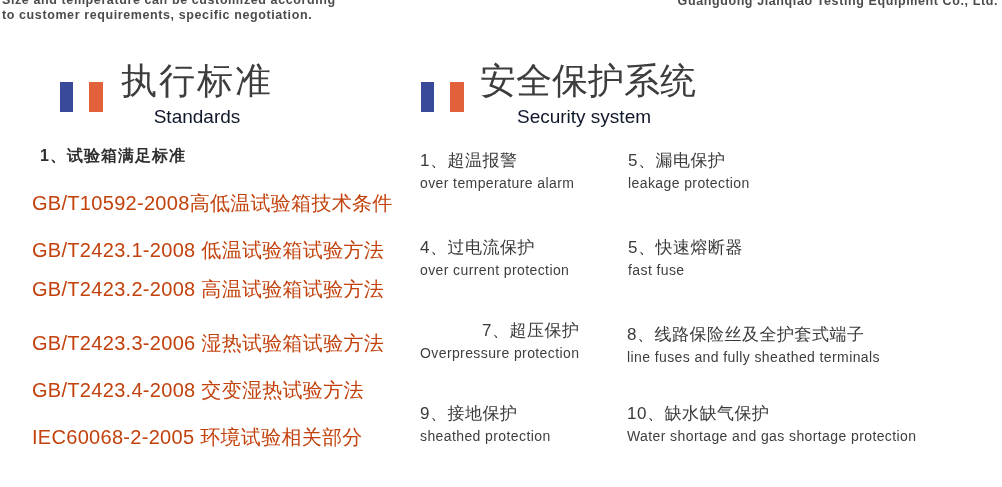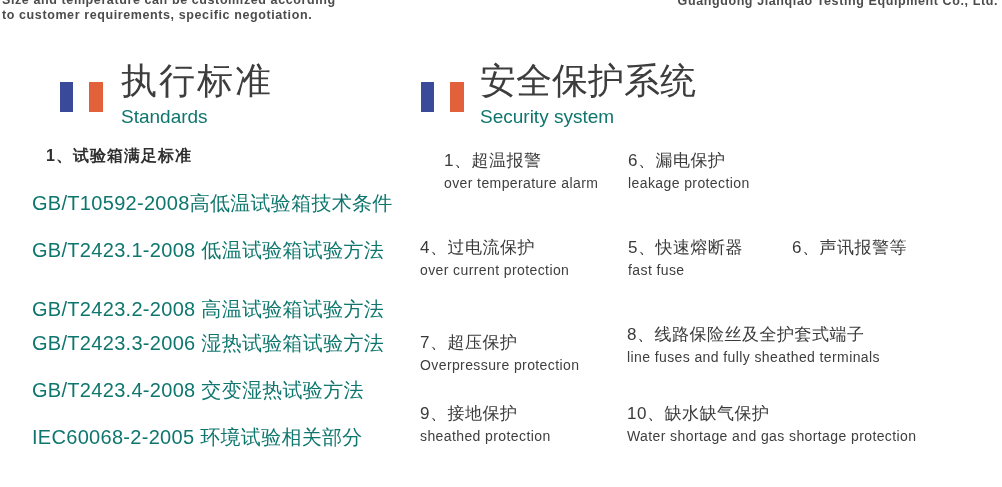--- a/index.html
+++ b/index.html
@@ -21,39 +21,39 @@
   .flag{position:absolute;width:43px;height:30px;display:flex;}
   .flag .b{width:13px;background:#3a4a9a;}
   .flag .w{width:16px;background:#ffffff;}
   .flag .o{width:14px;background:#e2613b;}
   .flag-std{left:60px;top:82px;}
   .flag-sec{left:421px;top:82px;}
   .flag-bl{left:50px;top:477px;}
   .flag-br{left:441px;top:477px;}
   
   .hdr-cn{position:absolute;font-size:36px;line-height:42px;color:#3d3d3d;white-space:nowrap;}
-  .hdr-en{position:absolute;font-size:19px;line-height:22px;color:#0f766e;text-align:left;white-space:nowrap;}
+  .hdr-en{position:absolute;font-size:19px;line-height:22px;color:#0f172a;text-align:center;white-space:nowrap;}
   .std-cn{left:121px;top:60px;letter-spacing:2px;}
   .std-en{left:121px;top:106px;width:152px;}
   .sec-cn{left:480px;top:60px;}
   .sec-en{left:480px;top:106px;width:208px;}
   
   .std-heading{
-    position:absolute;left:46px;top:146px;font-size:16px;font-weight:bold;
+    position:absolute;left:40px;top:146px;font-size:16px;font-weight:bold;
     letter-spacing:1px;color:#2f2f2f;white-space:nowrap;
   }
-  .std-item{position:absolute;left:32px;font-size:20px;line-height:26px;color:#0f766e;white-space:nowrap;letter-spacing:.3px;}
-  .s0{top:190px;} .s1{top:237px;} .s2{top:296px;} .s3{top:330px;} .s4{top:377px;} .s5{top:424px;}
+  .std-item{position:absolute;left:32px;font-size:20px;line-height:26px;color:#c2410c;white-space:nowrap;letter-spacing:.3px;}
+  .s0{top:190px;} .s1{top:237px;} .s2{top:276px;} .s3{top:330px;} .s4{top:377px;} .s5{top:424px;}
   
   .sec-item{position:absolute;white-space:nowrap;}
   .sec-item .cn{font-size:17px;line-height:22px;color:#3a3a3a;letter-spacing:.5px;}
   .sec-item .en{font-size:14px;line-height:19px;color:#3e3e3e;margin-top:2px;letter-spacing:.4px;}
-  .p1{left:444px;top:150px;} .p2{left:628px;top:150px;} .p3{left:792px;top:150px;}
+  .p1{left:420px;top:150px;} .p2{left:628px;top:150px;} .p3{left:792px;top:150px;}
   .p4{left:420px;top:237px;} .p5{left:628px;top:237px;} .p6{left:792px;top:237px;}
-  .p7{left:420px;top:332px;} .p8{left:627px;top:324px;}
+  .p7{left:420px;top:320px;text-align:right;} .p8{left:627px;top:324px;}
   .p9{left:420px;top:403px;} .p10{left:627px;top:403px;}
   
   .bottom-title{position:absolute;top:468px;font-size:30px;line-height:36px;color:#3d3d3d;letter-spacing:1.5px;white-space:nowrap;}
   .bt-left{left:83px;}
   .bt-right{left:472px;}
 </style>
 </head>
 <body>
 
 <div class="page">
@@ -86,33 +86,32 @@
   <div class="std-item s2">GB/T2423.2-2008 高温试验箱试验方法</div>
   <div class="std-item s3">GB/T2423.3-2006 湿热试验箱试验方法</div>
   <div class="std-item s4">GB/T2423.4-2008 交变湿热试验方法</div>
   <div class="std-item s5">IEC60068-2-2005 环境试验相关部分</div>
 
   <div class="sec-item p1">
     <div class="cn">1、超温报警</div>
     <div class="en">over temperature alarm</div>
   </div>
   <div class="sec-item p2">
-    <div class="cn">6、漏电保护</div>
+    <div class="cn">5、漏电保护</div>
     <div class="en">leakage protection</div>
   </div>
   <div class="sec-item p4">
     <div class="cn">4、过电流保护</div>
     <div class="en">over current protection</div>
   </div>
   <div class="sec-item p5">
     <div class="cn">5、快速熔断器</div>
     <div class="en">fast fuse</div>
   </div>
   <div class="sec-item p6">
-    <div class="cn">6、声讯报警等</div>
   </div>
   <div class="sec-item p7">
     <div class="cn">7、超压保护</div>
     <div class="en">Overpressure protection</div>
   </div>
   <div class="sec-item p8">
     <div class="cn">8、线路保险丝及全护套式端子</div>
     <div class="en">line fuses and fully sheathed terminals</div>
   </div>
   <div class="sec-item p9">

